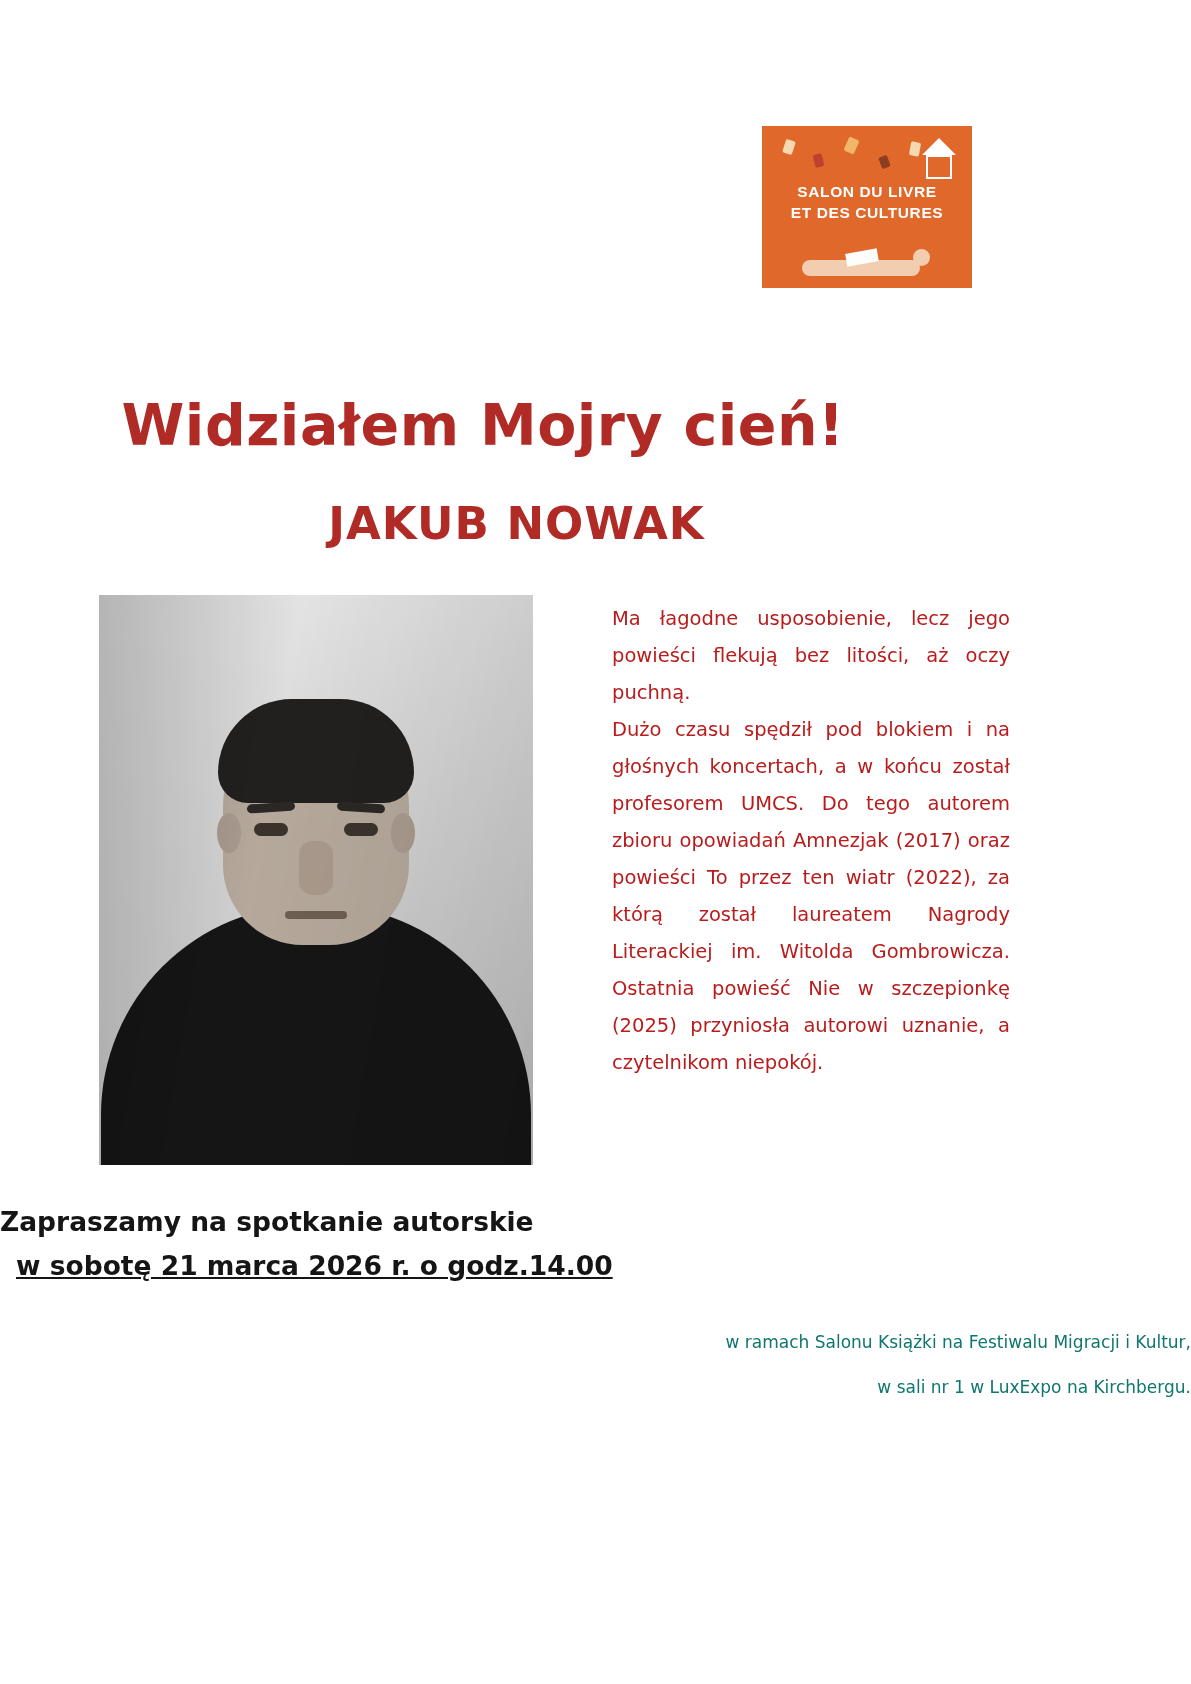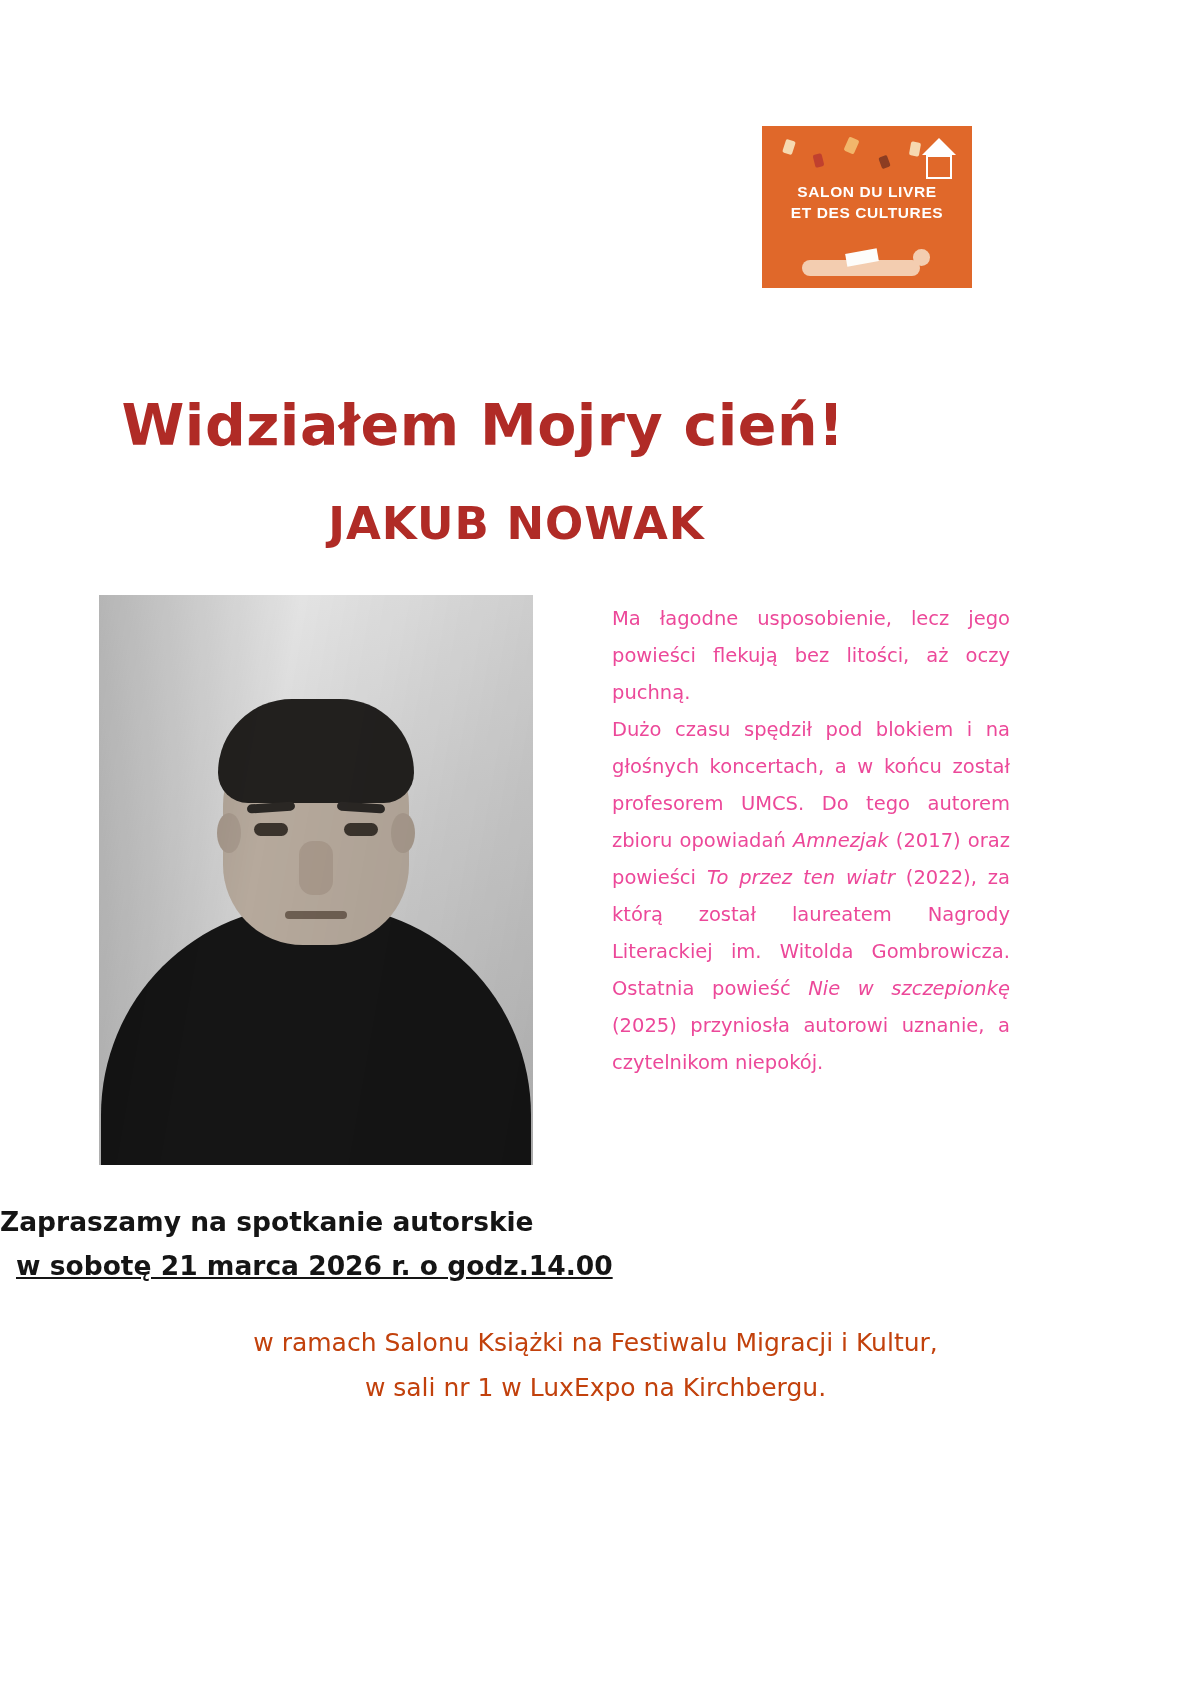--- a/index.html
+++ b/index.html
@@ -282,25 +282,25 @@
 
   
   .bio {
     position: absolute;
     left: 612px;
     top: 600px;
     width: 398px;
     font-family: "DejaVu Sans", sans-serif;
     font-size: 19.5px;
     line-height: 37px;
-    color: #ec4899;
+    color: #b91c1c;
     text-align: justify;
     text-justify: inter-word;
   }
-  .bio .it { font-style: italic; }
+  .bio .it { }
 
   
   .invite {
     position: absolute;
     top: 1200px;
     left: 0;
     width: 1191px;
     text-align: left;
   }
   .invite .line1 {
@@ -321,23 +321,24 @@
   }
   .venue {
     position: absolute;
     top: 1320px;
     left: 0;
     width: 1191px;
     text-align: center;
   }
   .venue div {
     font-family: "DejaVu Sans", sans-serif;
-    font-size: 25px;
-    color: #c2410c;
+    font-size: 17px;
+    color: #0f766e;
     line-height: 45px;
+    text-align: right;
   }
 </style>
 </head>
 <body>
 
 <div class="poster">
 
   <div class="header">
 
 

